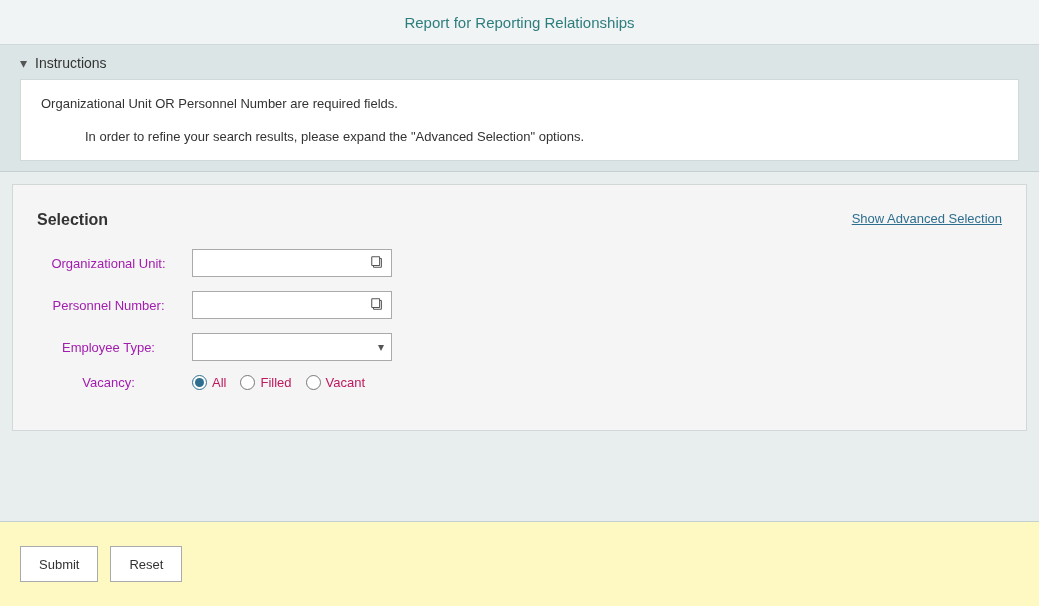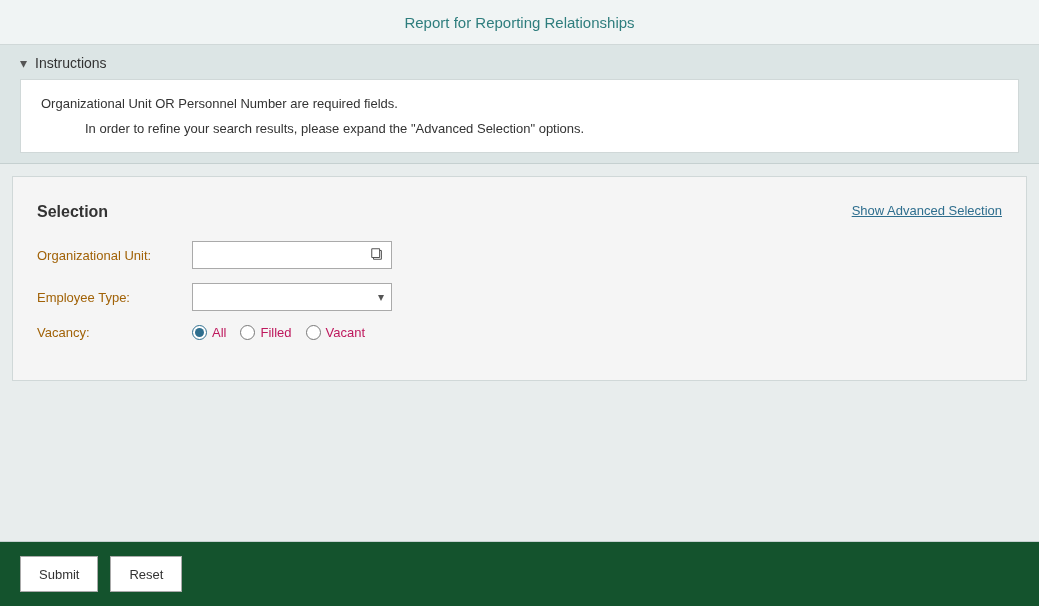--- a/index.html
+++ b/index.html
@@ -63,21 +63,21 @@
 
     
     .instructions-content {
       background-color: #fff;
       border: 1px solid #d0d8d8;
       margin-top: 8px;
       padding: 16px 20px;
     }
 
     .instructions-content p {
-      margin-bottom: 10px;
+      margin-bottom: 18px;
       font-size: 13px;
       color: #333;
     }
 
     .instructions-content p:last-child {
       margin-bottom: 0;
       margin-left: 44px;
     }
 
     
@@ -110,25 +110,25 @@
     }
 
     
     .form-row {
       display: flex;
       align-items: center;
       margin-bottom: 14px;
     }
 
     .form-label {
-      text-align: left;
+      text-align: center;
       width: 155px;
       padding-right: 12px;
       font-size: 13px;
-      color: #a16207;
+      color: #a21caf;
       flex-shrink: 0;
     }
 
     .input-wrapper {
       position: relative;
       display: flex;
       align-items: center;
     }
 
     .text-input {
@@ -199,23 +199,23 @@
       cursor: pointer;
     }
 
     .radio-label {
       font-size: 13px;
       color: #be185d;
     }
 
     
     .footer {
-      background-color: #14532d;
+      background-color: #fef9c3;
       border-top: 1px solid #c5d0d0;
-      padding: 14px 20px;
+      padding: 24px 20px;
       display: flex;
       gap: 12px;
       position: absolute;
       bottom: 0;
       left: 0;
       right: 0;
     }
 
     .btn {
       padding: 8px 18px;
@@ -272,20 +272,32 @@
       <input type="text" class="text-input" style="">
       <span class="input-icon">
         <svg class="copy-icon-svg" viewBox="0 0 16 16" fill="none" xmlns="http://www.w3.org/2000/svg">
           <rect x="4" y="4" width="9" height="10" rx="0.5" stroke="#555" stroke-width="1.2" fill="white"></rect>
           <rect x="2" y="2" width="9" height="10" rx="0.5" stroke="#555" stroke-width="1.2" fill="white"></rect>
         </svg>
       </span>
     </div>
   </div>
 
+  <div class="form-row">
+    <label class="form-label">Personnel Number:</label>
+    <div class="input-wrapper">
+      <input type="text" class="text-input" style="">
+      <span class="input-icon">
+        <svg class="copy-icon-svg" viewBox="0 0 16 16" fill="none" xmlns="http://www.w3.org/2000/svg">
+          <rect x="4" y="4" width="9" height="10" rx="0.5" stroke="#555" stroke-width="1.2" fill="white"></rect>
+          <rect x="2" y="2" width="9" height="10" rx="0.5" stroke="#555" stroke-width="1.2" fill="white"></rect>
+        </svg>
+      </span>
+    </div>
+  </div>
 
   <div class="form-row">
     <label class="form-label">Employee Type:</label>
     <div class="select-wrapper">
       <select class="select-input">
         <option value=""></option>
       </select>
       <span class="select-arrow">▾</span>
     </div>
   </div>

